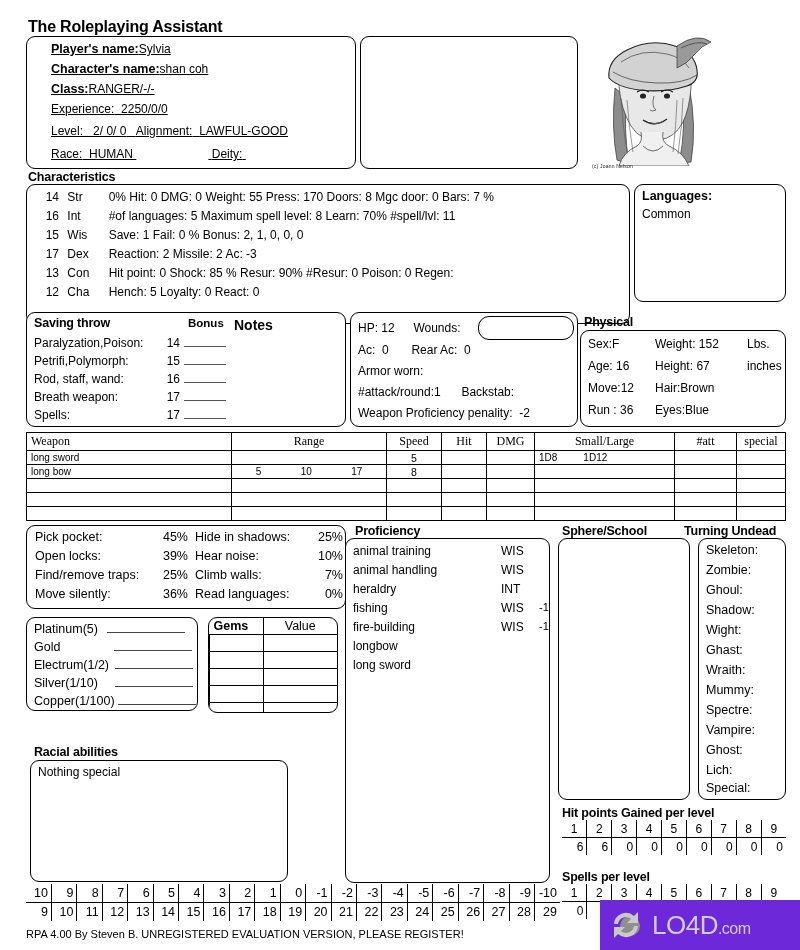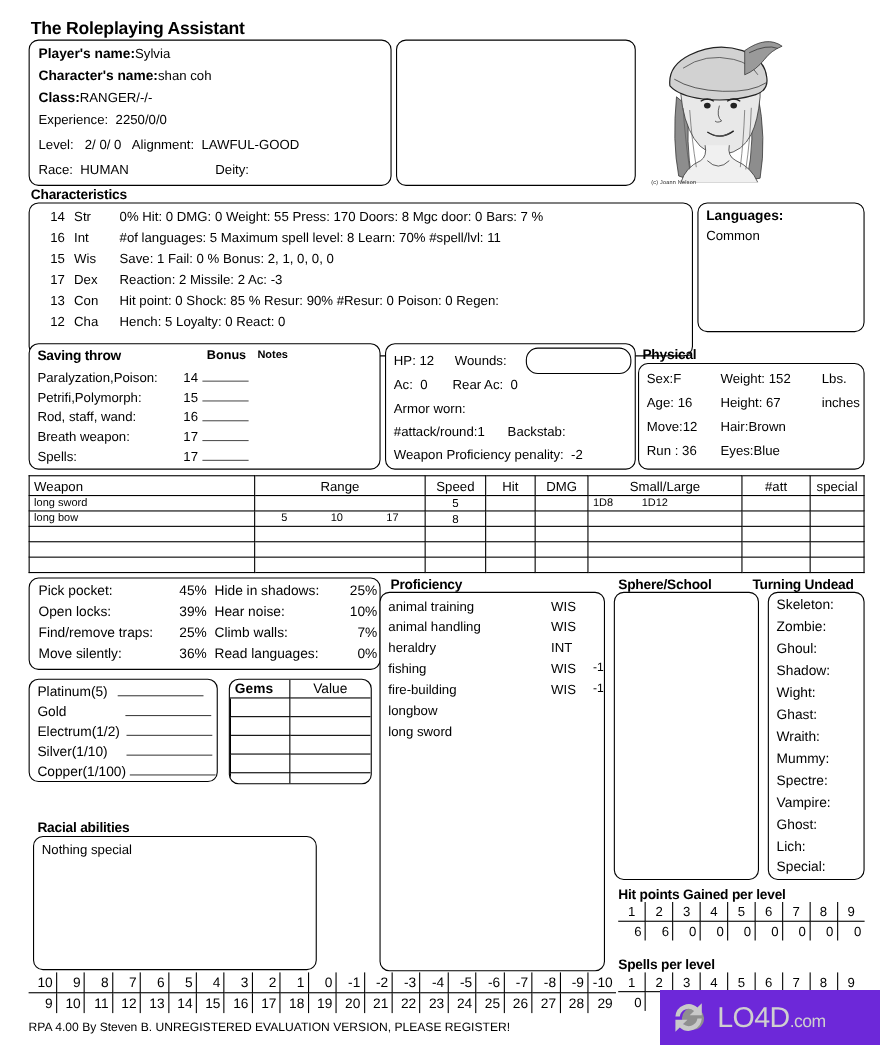--- a/index.html
+++ b/index.html
@@ -22,21 +22,21 @@
     font-weight:bold;
     font-size:12.5px;
     letter-spacing:-0.2px;
     white-space:nowrap;
   }
 
   
   #app-title{left:28px;top:18px;font-size:16px;font-weight:bold;letter-spacing:-0.2px;}
 
   #ident-box{left:26px;top:36px;width:330px;height:133px;}
-  .ident-row{position:absolute;left:8px;font-size:12px;white-space:nowrap;}
+  .ident-row{position:absolute;left:24px;font-size:12px;white-space:nowrap;text-decoration:underline;}
   .ident-row b{font-size:12.5px;}
 
   #class-abilities-box{left:360px;top:36px;width:218px;height:133px;}
   #class-abilities-title{left:368px;top:41px;}
 
   #portrait{left:585px;top:26px;width:135px;height:140px;overflow:hidden;}
   #portrait-credit{left:592px;top:163px;font-size:5px;color:#222;letter-spacing:0.2px;}
 
   
   #characteristics-title{left:28px;top:170px;}
@@ -44,21 +44,21 @@
   .char-line{position:absolute;left:6px;font-size:12px;white-space:nowrap;}
   .char-line .sc{display:inline-block;}
   #lang-box{left:634px;top:184px;width:152px;height:118px;}
   #lang-box .hd{position:absolute;left:7px;top:4px;font-weight:bold;font-size:12.5px;}
   #lang-box .val{position:absolute;left:7px;top:22px;font-size:12px;}
 
   
   #save-box{left:26px;top:312px;width:320px;height:115px;}
   #save-title{left:34px;top:316px;}
   #save-bonus-hd{left:188px;top:317px;font-size:11.5px;font-weight:bold;}
-  #save-notes-hd{left:234px;top:317px;font-size:10px;font-weight:bold;}
+  #save-notes-hd{left:234px;top:317px;font-size:14px;font-weight:bold;}
   .save-row{position:absolute;left:8px;font-size:12px;white-space:nowrap;}
   .save-row .nm{display:inline-block;width:122px;}
   .save-row .vl{display:inline-block;width:24px;text-align:right;}
   .save-row .ln{display:inline-block;width:42px;border-bottom:1.2px solid #555;
                 margin-left:4px;height:9px;vertical-align:baseline;}
 
   
   #combat-box{left:350px;top:312px;width:228px;height:115px;}
   .combat-row{position:absolute;left:7px;font-size:12px;white-space:nowrap;}
   #wounds-field{position:absolute;left:120px;top:-5px;width:94px;height:22px;
@@ -73,21 +73,21 @@
   .phys-c3{left:166px;}
 
   
   #weapon-table{left:26px;top:432px;width:760px;height:86px;}
   #weapon-table table{border-collapse:collapse;width:100%;table-layout:fixed;}
   #weapon-table td,#weapon-table th{
     border-left:1.3px solid #000;border-right:1.3px solid #000;
     border-bottom:1.3px solid #000;
     font-weight:normal;padding:0 4px;font-size:12px;height:13px;
   }
-  #weapon-table thead th{height:17px;text-align:center;border-top:1.3px solid #000;}
+  #weapon-table thead th{height:17px;text-align:center;border-top:1.3px solid #000;font-family:Liberation Serif, serif;}
   #weapon-table thead th.lft{text-align:left;}
   #weapon-table td{font-size:10px;}
   #weapon-table td.c{text-align:center;font-size:10.5px;}
   .rng-cell{display:flex;justify-content:space-around;font-size:10px;}
 
   
   #thief-box{left:26px;top:525px;width:320px;height:84px;padding-left:48px;}
   .th-row{position:absolute;font-size:12.5px;white-space:nowrap;}
   .th-l{left:8px;}
   .th-lv{left:125px;width:36px;text-align:right;}

